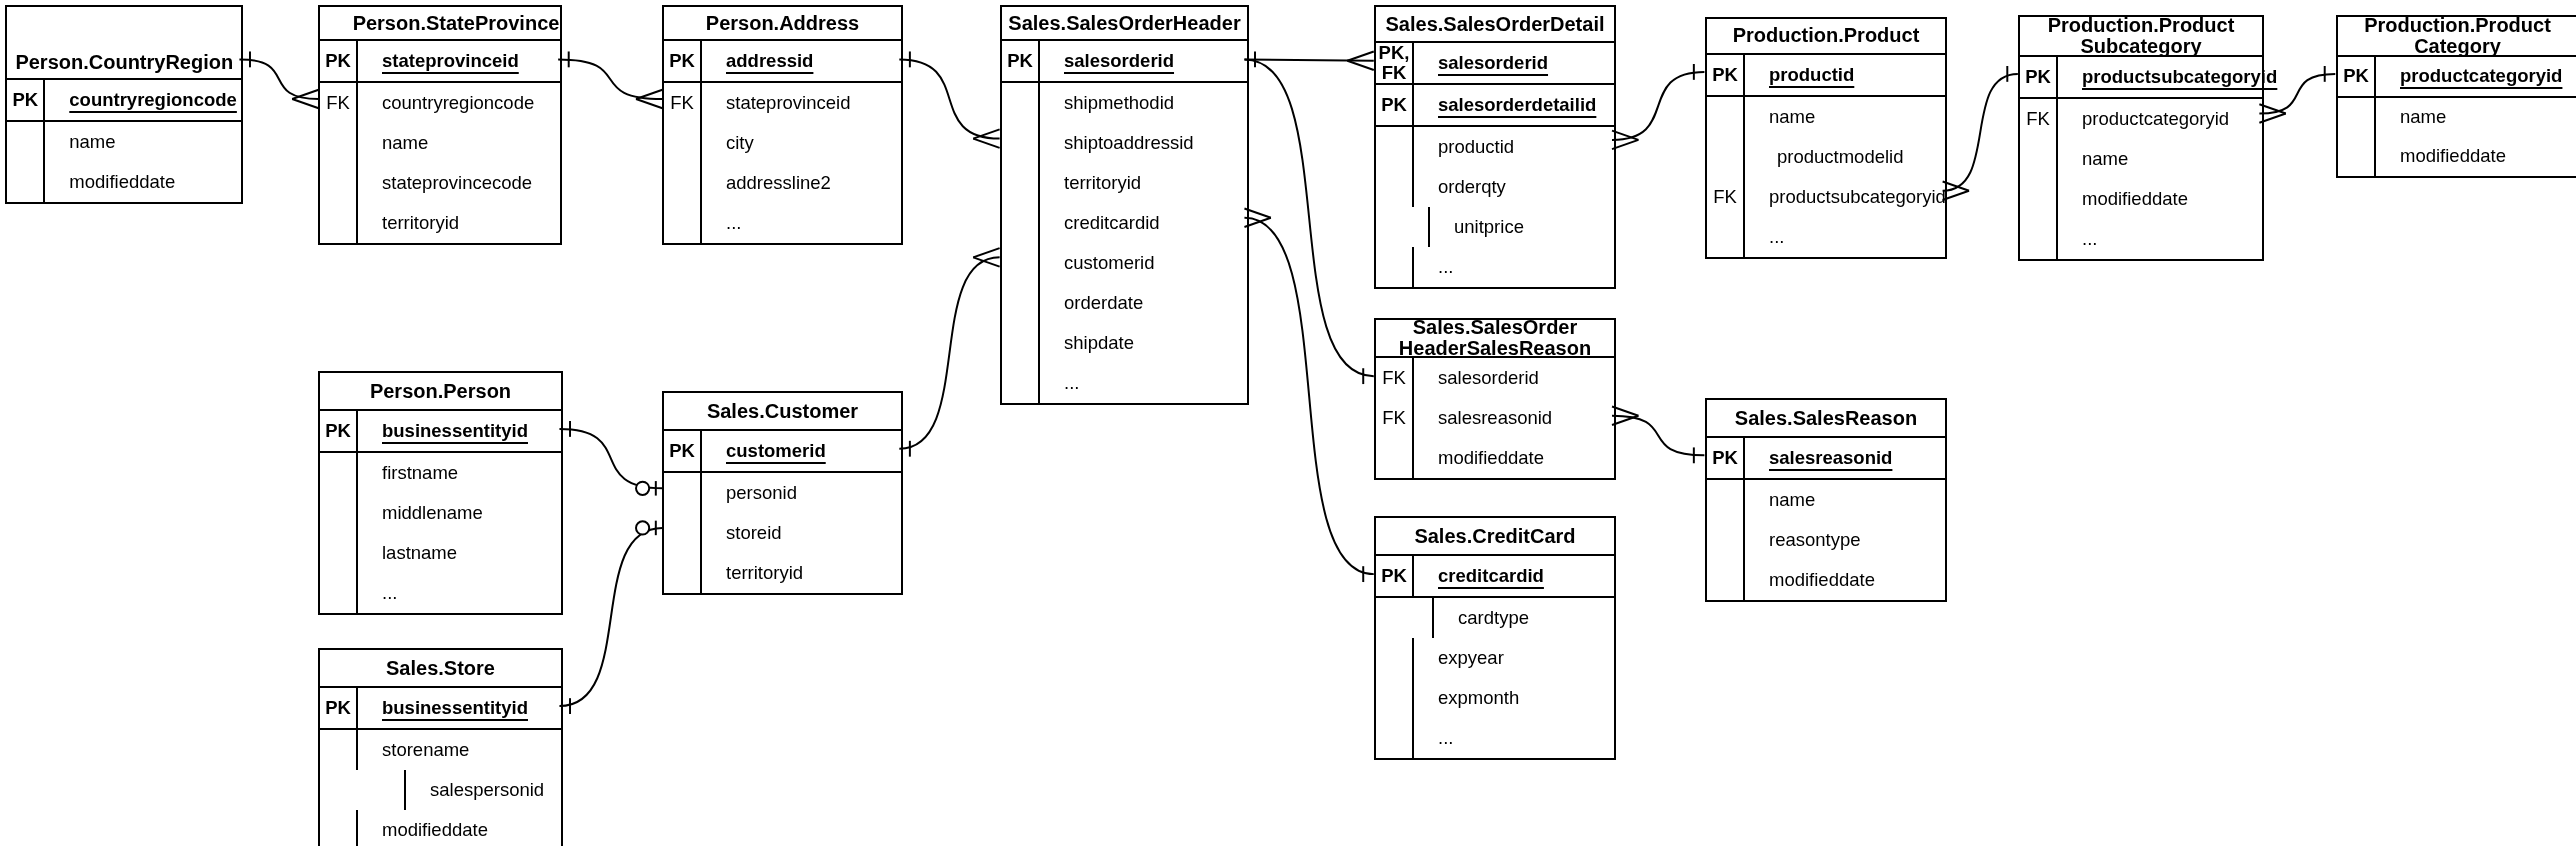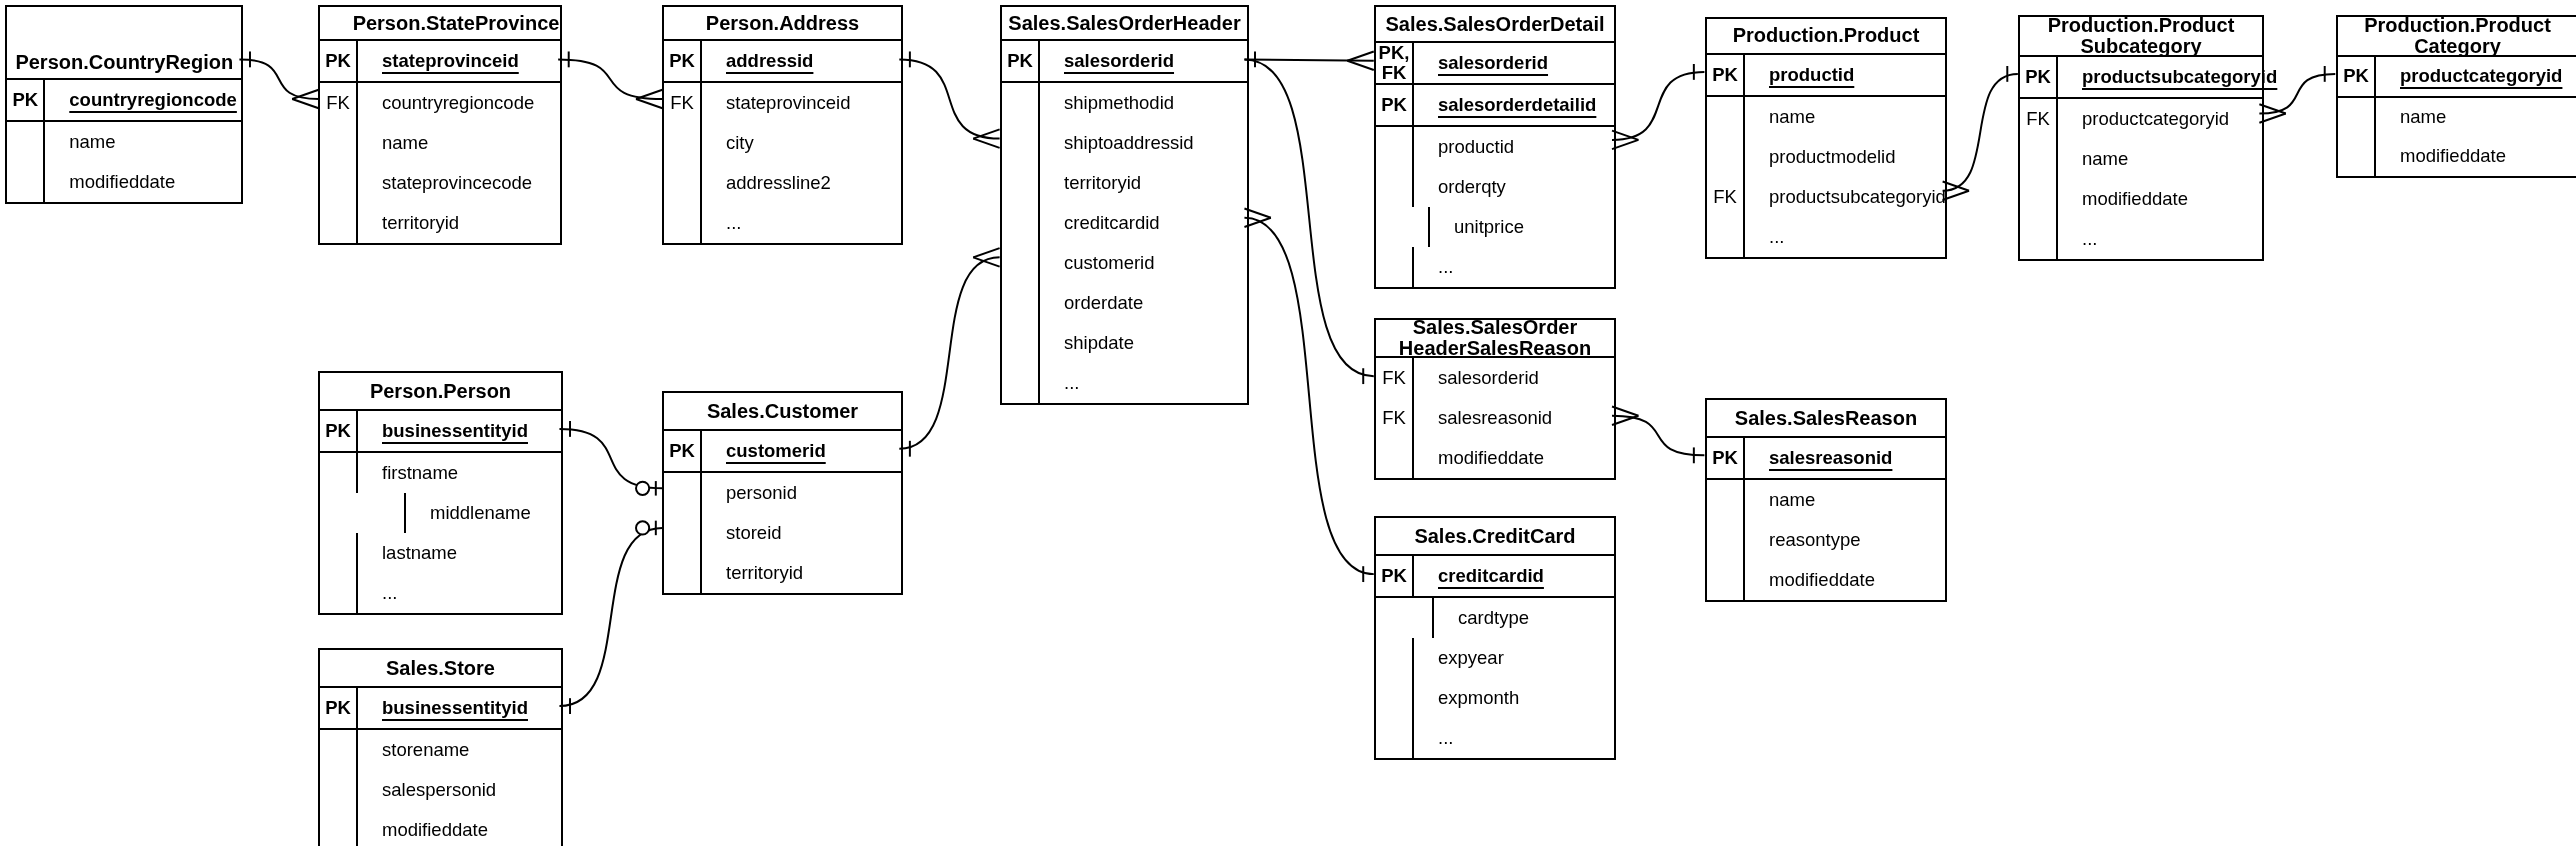--- a/index.html
+++ b/index.html
@@ -196,21 +196,21 @@
           <div class="erow" style="height: 40px;">
             <span class="ekey bold">PK</span>
             <span class="ename pk">productid</span>
           </div>
         </div>
         <div class="esection">
           <div class="erow" style="height: 40px;">
             <span class="ekey"></span>
             <span class="ename">name</span>
           </div>
-          <div class="erow" style="height: 40px;">
+          <div class="erow" style="height: 40px; gap: 8px;">
             <span class="ekey"></span>
             <span class="ename">productmodelid</span>
           </div>
           <div class="erow" style="height: 40px;">
             <span class="ekey">FK</span>
             <span class="ename">productsubcategoryid</span>
           </div>
           <div class="erow" style="height: 40px;">
             <span class="ekey"></span>
             <span class="ename">...</span>
@@ -271,21 +271,21 @@
           <div class="erow" style="height: 40px;">
             <span class="ekey bold">PK</span>
             <span class="ename pk">businessentityid</span>
           </div>
         </div>
         <div class="esection">
           <div class="erow" style="height: 40px;">
             <span class="ekey"></span>
             <span class="ename">firstname</span>
           </div>
-          <div class="erow" style="height: 40px; padding-left: 48px;">
+          <div class="erow" style="height: 40px;">
             <span class="ekey"></span>
             <span class="ename">middlename</span>
           </div>
           <div class="erow" style="height: 40px;">
             <span class="ekey"></span>
             <span class="ename">lastname</span>
           </div>
           <div class="erow" style="height: 40px;">
             <span class="ekey"></span>
             <span class="ename">...</span>
@@ -321,21 +321,21 @@
           <div class="erow" style="height: 40px;">
             <span class="ekey bold">PK</span>
             <span class="ename pk">businessentityid</span>
           </div>
         </div>
         <div class="esection">
           <div class="erow" style="height: 40px;">
             <span class="ekey"></span>
             <span class="ename">storename</span>
           </div>
-          <div class="erow" style="height: 40px;">
+          <div class="erow" style="height: 40px; margin-left: 48px;">
             <span class="ekey"></span>
             <span class="ename">salespersonid</span>
           </div>
           <div class="erow" style="height: 40px;">
             <span class="ekey"></span>
             <span class="ename">modifieddate</span>
           </div>
         </div>
       </div>
       <div class="etable" style="left: 1374px; top: 318px; width: 238px;">

